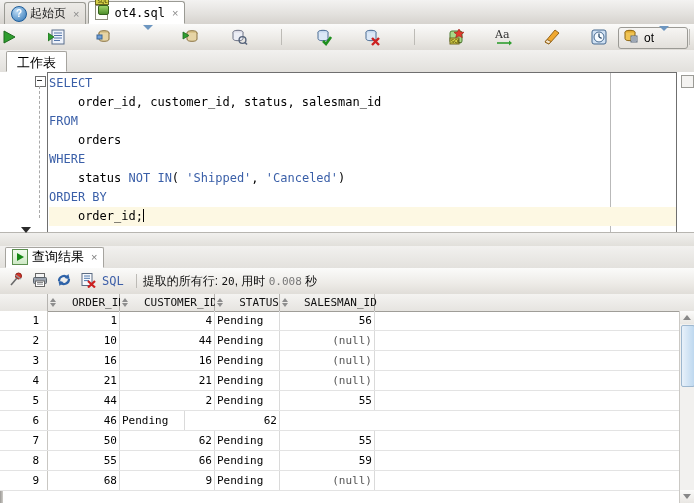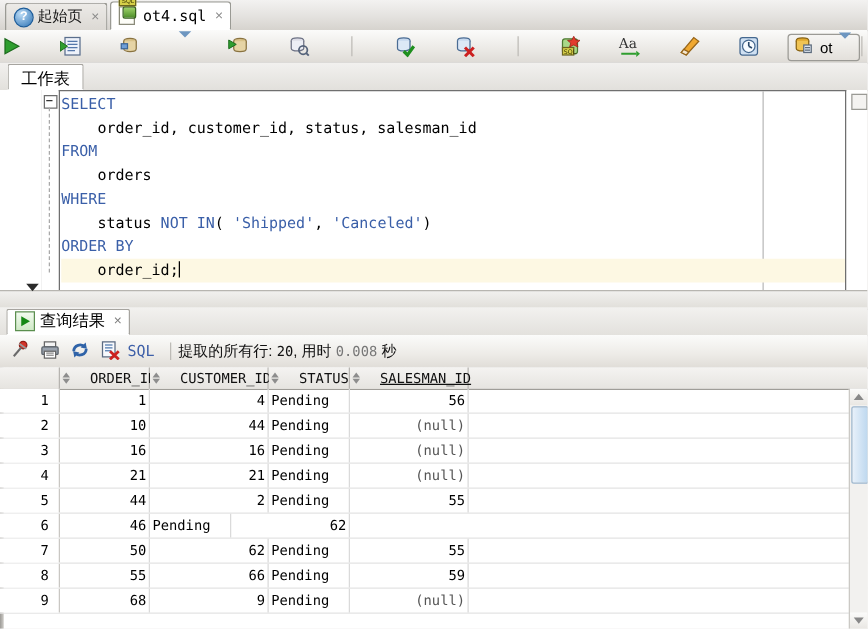--- a/index.html
+++ b/index.html
@@ -60,21 +60,21 @@
     background:linear-gradient(to bottom,#fbfbfa,#ebe9e5 60%,#dedbd6);
     border-bottom:1px solid #a6a49f;
     display:flex;align-items:center;gap:29px;
   }
   .tbtn{width:24px;height:24px;display:flex;align-items:center;justify-content:center;position:relative;}
   .tsep{width:1px;height:16px;background:#bdbbb6;margin:0 4px;}
   .tbtn svg{display:block;}
 
   .conn{
     position:absolute;right:6px;top:3px;height:20px;
-    display:flex;align-items:center;gap:5px;padding:0 6px 0 4px;
+    display:flex;align-items:center;gap:5px;padding:0 18px 0 4px;
     background:linear-gradient(to bottom,#f6f5f3,#e3e0db);
     border:1px solid #9b9a95;border-radius:3px;
     font-size:12px;
   }
   .conn .cname{font-size:12px;}
   .caret{width:0;height:0;border-left:5px solid transparent;border-right:5px solid transparent;border-top:5px solid #6d96c0;}
 
   
   .wsbar{
     position:absolute;left:0;top:50px;width:694px;height:22px;
@@ -487,21 +487,21 @@
             </span>
             <span>CUSTOMER_ID</span>
           </div>
           <div class="gh-cell" style="width: 65px;">
             <span class="sorticon">
               <span class="u"></span>
               <span class="d"></span>
             </span>
             <span>STATUS</span>
           </div>
-          <div class="gh-cell" style="width: 95px; text-decoration: underline;">
+          <div class="gh-cell" style="width: 95px;">
             <span class="sorticon">
               <span class="u"></span>
               <span class="d"></span>
             </span>
             <span>SALESMAN_ID</span>
           </div>
         </div>
       <div class="grid-body" id="grid-body-host">
           <div class="grow">
             <div class="gc-num">1</div>

